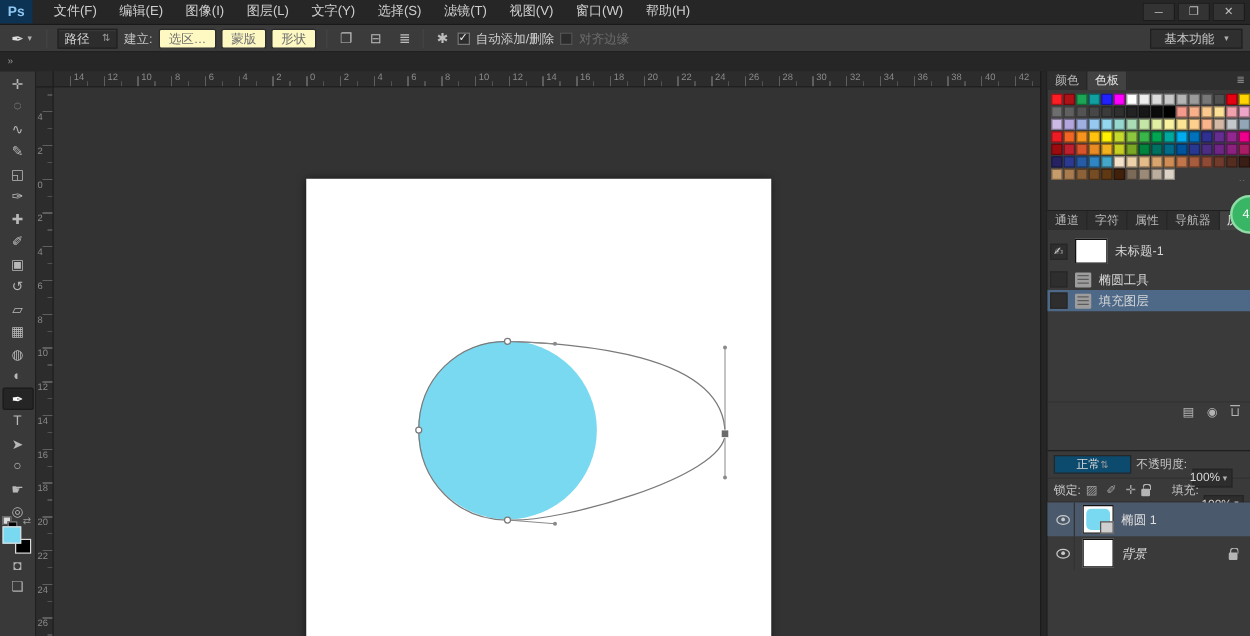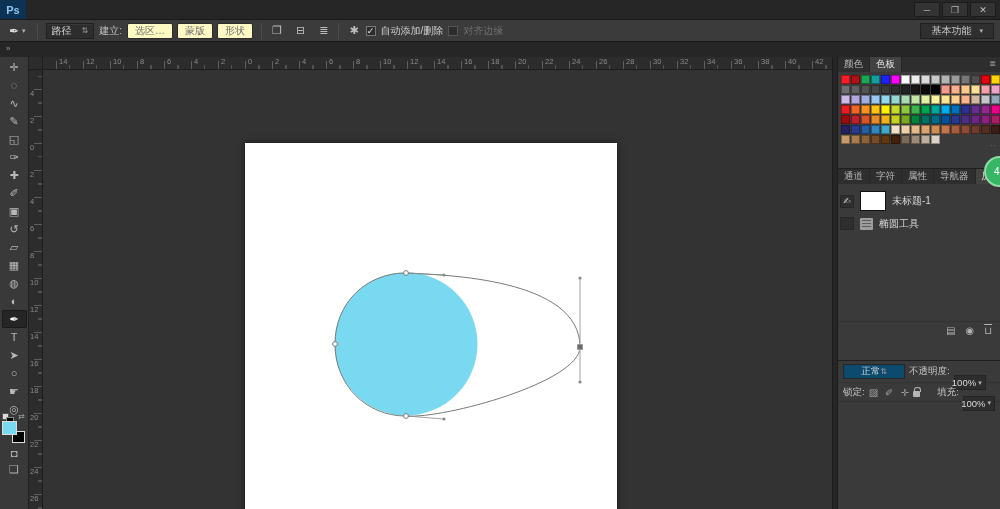--- a/index.html
+++ b/index.html
@@ -134,20 +134,32 @@
   .badge { position:absolute; left:984px; top:156px; width:31px; height:31px; border-radius:50%; background:#38b565;
     border:2px solid #8fdca6; color:#fff; font-size:10px; display:flex; align-items:center; justify-content:center; z-index:9; }
 </style>
 </head>
 <body>
 
 <div class="app">
 
   <div class="menubar">
     <div class="ps-logo">Ps</div>
+    <div class="menu-items" id="menu-items">
+        <span class="menu-item">文件(F)</span>
+        <span class="menu-item">编辑(E)</span>
+        <span class="menu-item">图像(I)</span>
+        <span class="menu-item">图层(L)</span>
+        <span class="menu-item">文字(Y)</span>
+        <span class="menu-item">选择(S)</span>
+        <span class="menu-item">滤镜(T)</span>
+        <span class="menu-item">视图(V)</span>
+        <span class="menu-item">窗口(W)</span>
+        <span class="menu-item">帮助(H)</span>
+      </div>
     <div class="win-controls" id="win-controls">
         <span class="win-btn">─</span>
         <span class="win-btn">❐</span>
         <span class="win-btn">✕</span>
       </div>
   </div>
 
   <div class="optionsbar">
     <span class="tool-preset">
       <span>✒</span>
@@ -432,20 +444,25 @@
           <div class="hist-row snapshot">
             <span class="hist-well">✍</span>
             <span class="hist-thumb"></span>
             <span>未标题-1</span>
           </div>
             <div class="hist-row">
               <span class="hist-well"></span>
               <span class="hist-doc"></span>
               <span>椭圆工具</span>
             </div>
+            <div class="hist-row selected">
+              <span class="hist-well"></span>
+              <span class="hist-doc"></span>
+              <span>填充图层</span>
+            </div>
           </div>
         <div class="hist-footer" id="hist-footer">
             <span>▤</span>
             <span>◉</span>
             <span class="overline">⊔</span>
           </div>
       </div>
 
       <div class="panel-layers">
         <div class="blend-row">
@@ -466,19 +483,36 @@
               <span class="lock-glyph">✐</span>
               <span class="lock-glyph">✛</span>
             </span>
           <span class="lock-css"></span>
           <span style="margin-left:auto">填充:</span>
           <span class="val-well">
             <span>100%</span>
             <span class="caret">▾</span>
           </span>
         </div>
+        <div class="layer-list" id="layer-list">
+            <div class="layer-row selected">
+              <span class="eye-box">
+                <span class="eye"></span>
+              </span>
+              <span class="layer-thumb shape" style="--shape: #79d9f1;"></span>
+              <span class="layer-name">椭圆 1</span>
+            </div>
+            <div class="layer-row">
+              <span class="eye-box">
+                <span class="eye"></span>
+              </span>
+              <span class="layer-thumb"></span>
+              <span class="layer-name italic">背景</span>
+              <span class="lock-css layer-lock"></span>
+            </div>
+          </div>
       </div>
 
     </div>
   </div>
 
   <div class="badge">42</div>
 </div>
 
 </body></html>

